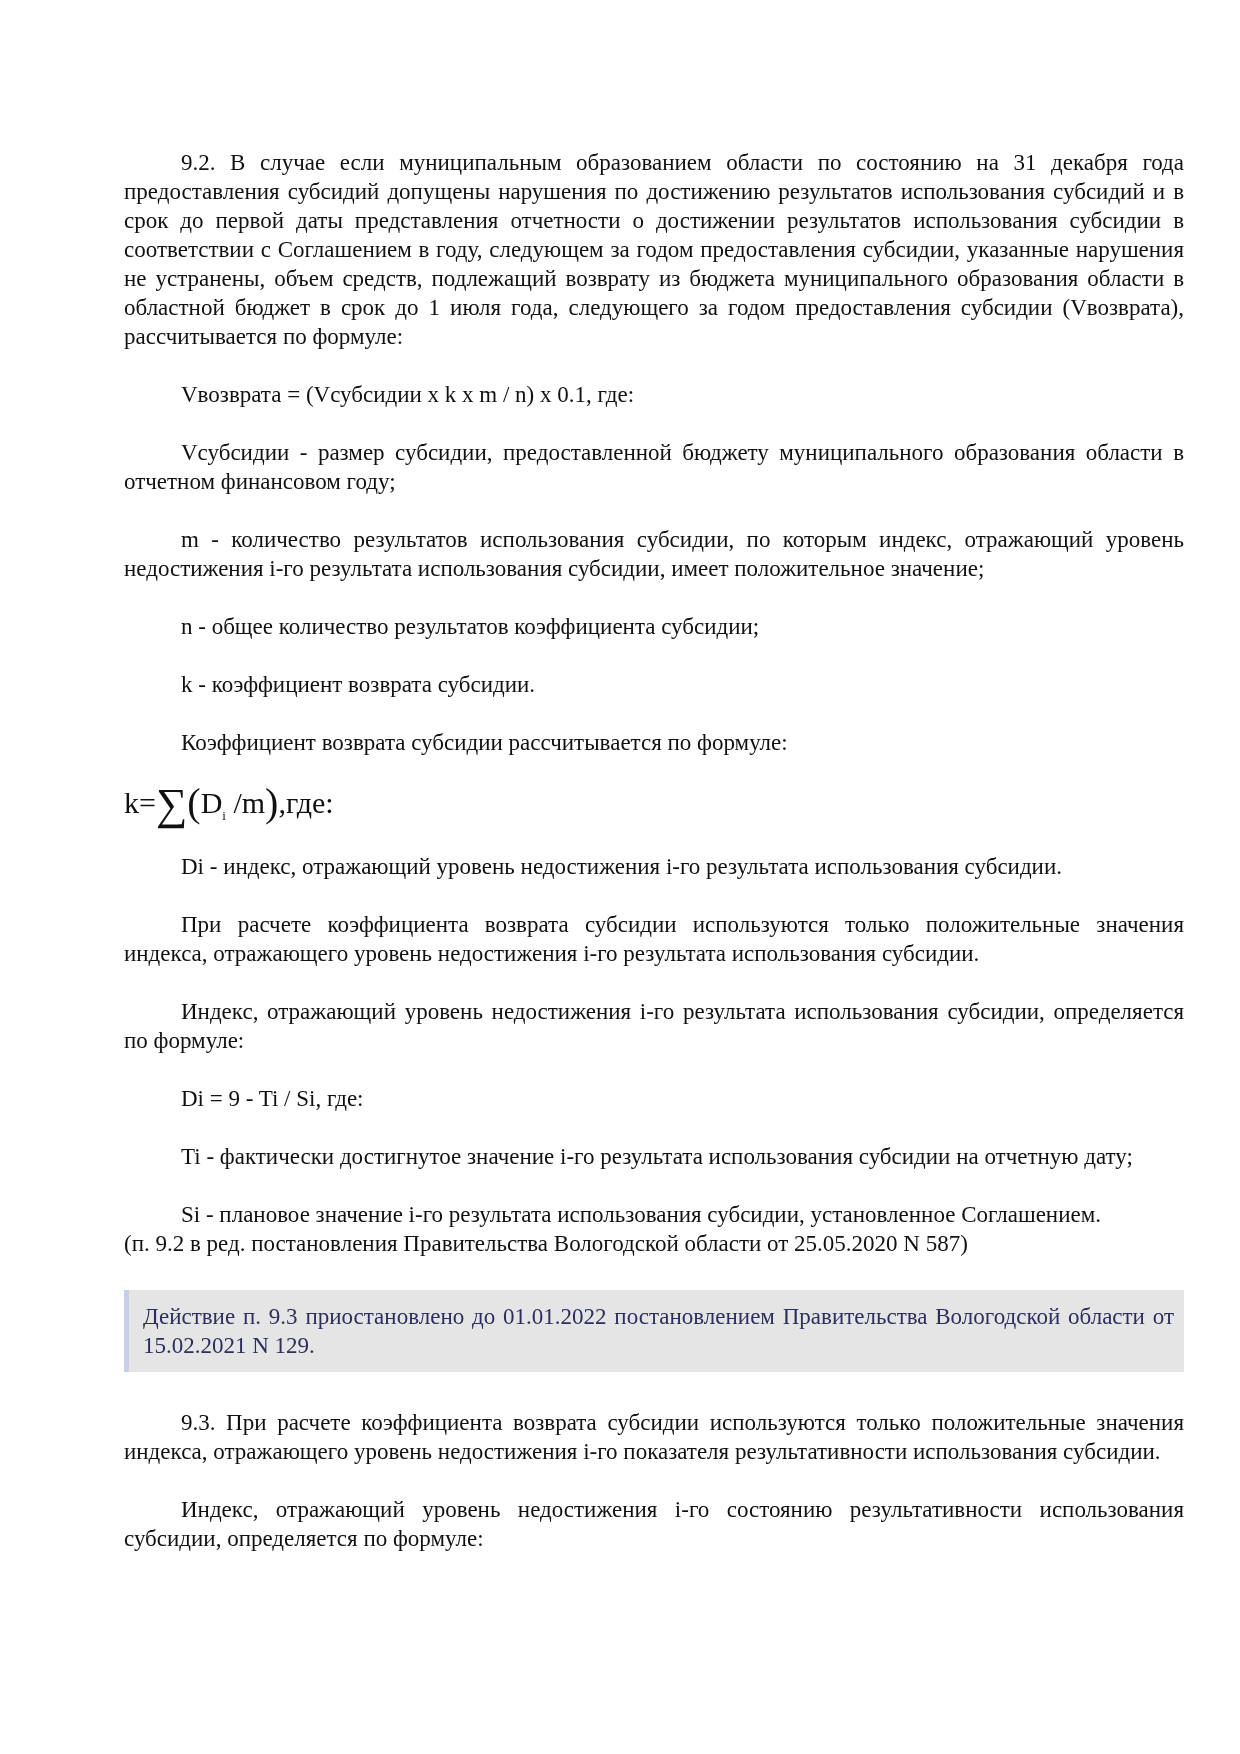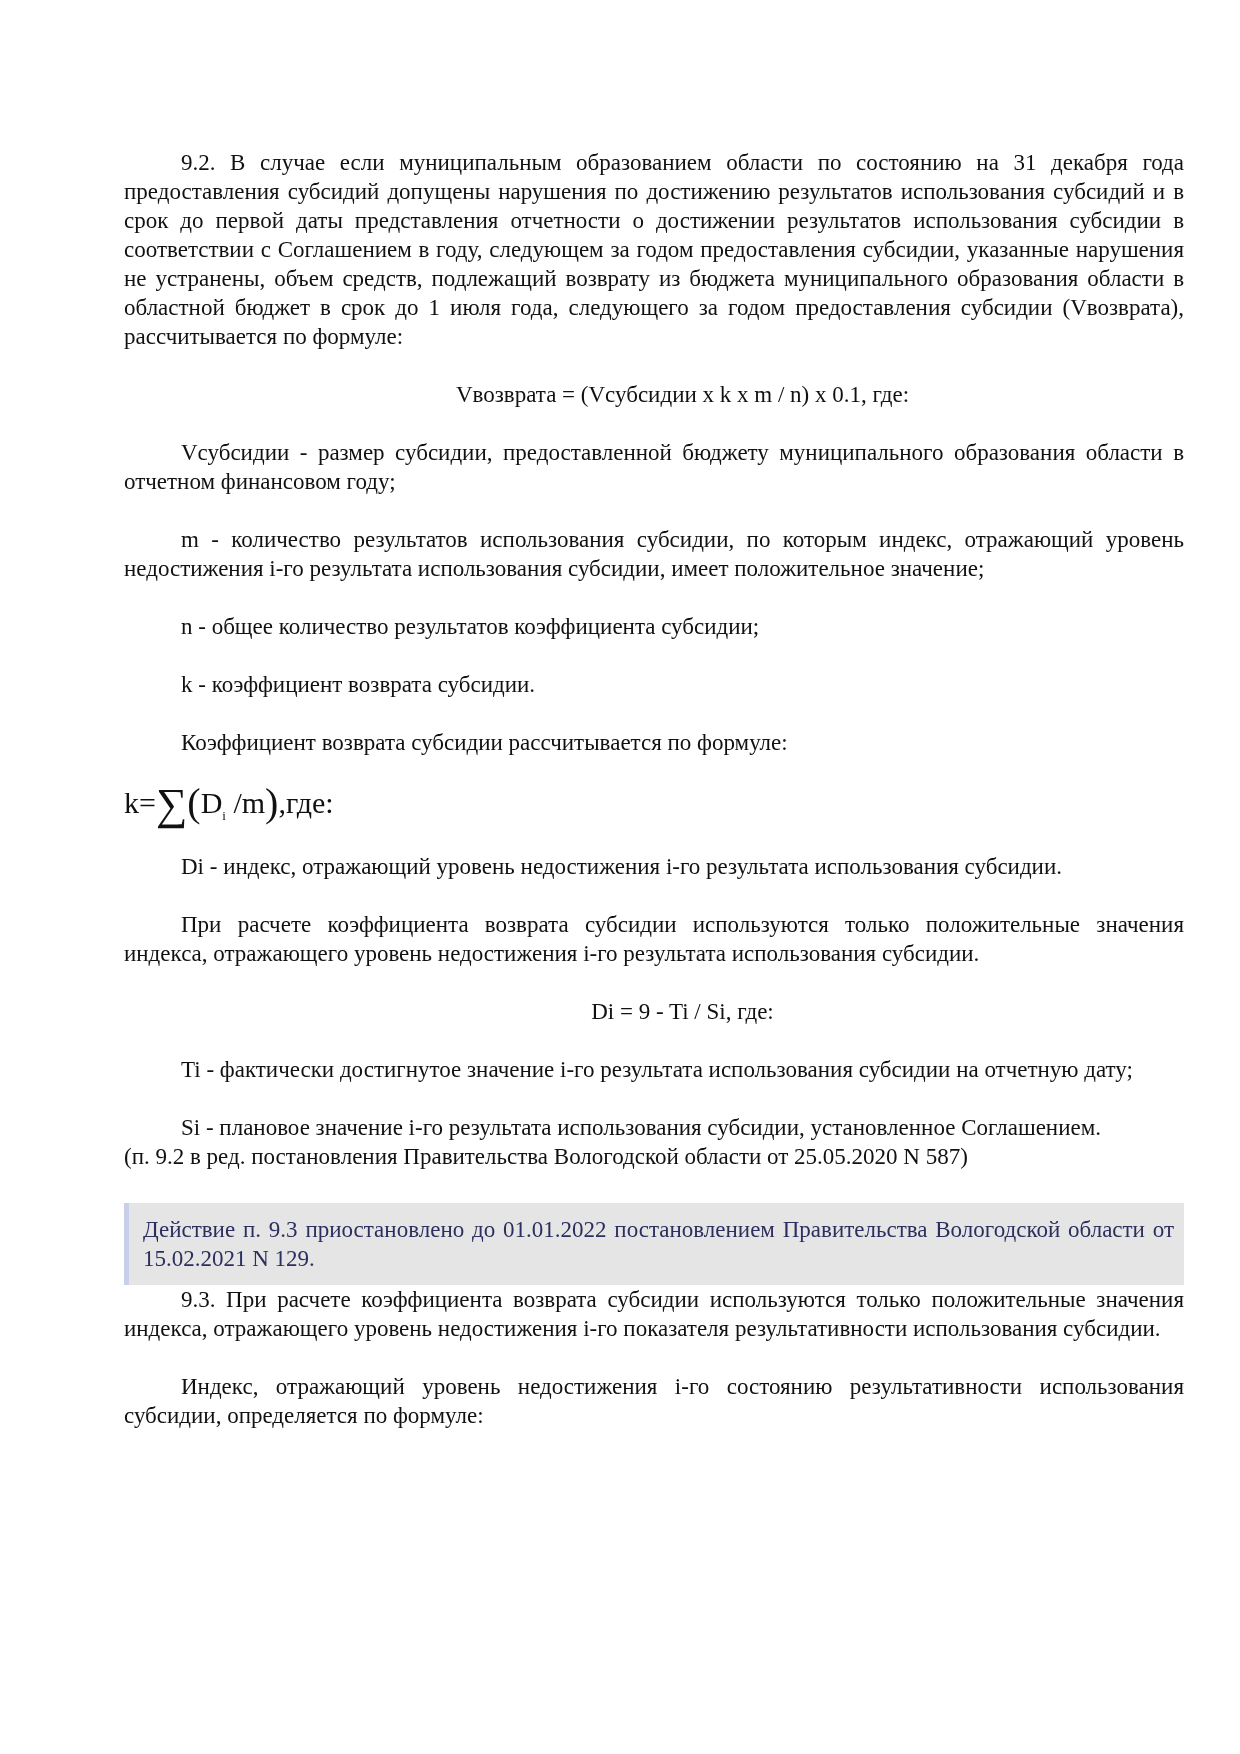--- a/index.html
+++ b/index.html
@@ -2,21 +2,21 @@
 <html><head>
 <meta charset="utf-8">
 <style>
   html, body { margin:0; padding:0; background:#ffffff; }
   body { width:1240px; height:1754px; position:relative; overflow:hidden;
          font-family:"Liberation Serif", serif; color:#111; font-size:23px; }
   .page { position:absolute; left:124px; top:148px; width:1060px; }
   p { margin:0; line-height:29px; text-align:justify; }
   .ind { text-indent:57px; }
   .gap { margin-top:29px; }
-  .formula { text-align:center; }
+  .formula { text-align:left; }
   .sumf { font-size:30px; margin-top:26px; margin-bottom:10px; line-height:40px; }
   .sumf .sig { font-size:44px; vertical-align:-6px; }
   .sumf .par { font-size:40px; vertical-align:-3px; }
   .sumf sub { font-size:13px; }
   .note { margin-top:32px; background:#e5e5e5; border-left:5px solid #c8cfe8;
           padding:12px 10px 12px 14px; color:#2c2f5e; }
   .note p { line-height:29px; }
 </style>
 </head>
 <body>
@@ -27,22 +27,23 @@
   <p class="ind gap">Vсубсидии - размер субсидии, предоставленной бюджету муниципального образования области в отчетном финансовом году;</p>
   <p class="ind gap">m - количество результатов использования субсидии, по которым индекс, отражающий уровень недостижения i-го результата использования субсидии, имеет положительное значение;</p>
   <p class="ind gap">n - общее количество результатов коэффициента субсидии;</p>
   <p class="ind gap">k - коэффициент возврата субсидии.</p>
   <p class="ind gap">Коэффициент возврата субсидии рассчитывается по формуле:</p>
   <div class="sumf">
     <span>k=</span><span class="sig">∑</span><span class="par">(</span><span>D</span><sub>i</sub><span> /m</span><span class="par">)</span><span>,где:</span>
   </div>
   <p class="ind" style="margin-top:16px">Di - индекс, отражающий уровень недостижения i-го результата использования субсидии.</p>
   <p class="ind gap">При расчете коэффициента возврата субсидии используются только положительные значения индекса, отражающего уровень недостижения i-го результата использования субсидии.</p>
+  <p class="ind gap">Индекс, отражающий уровень недостижения i-го результата использования субсидии, определяется по формуле:</p>
   <p class="ind gap formula">Di = 9 - Ti / Si, где:</p>
   <p class="ind gap">Ti - фактически достигнутое значение i-го результата использования субсидии на отчетную дату;</p>
   <p class="ind gap">Si - плановое значение i-го результата использования субсидии, установленное Соглашением.</p>
   <p>(п. 9.2 в ред. постановления Правительства Вологодской области от 25.05.2020 N 587)</p>
   <div class="note">
     <p>Действие п. 9.3 приостановлено до 01.01.2022 постановлением Правительства Вологодской области от 15.02.2021 N 129.</p>
   </div>
-  <p class="ind" style="">9.3. При расчете коэффициента возврата субсидии используются только положительные значения индекса, отражающего уровень недостижения i-го показателя результативности использования субсидии.</p>
+  <p class="ind" style="margin-top:36px">9.3. При расчете коэффициента возврата субсидии используются только положительные значения индекса, отражающего уровень недостижения i-го показателя результативности использования субсидии.</p>
   <p class="ind gap">Индекс, отражающий уровень недостижения i-го состоянию результативности использования субсидии, определяется по формуле:</p>
 </div>
 
 </body></html>

